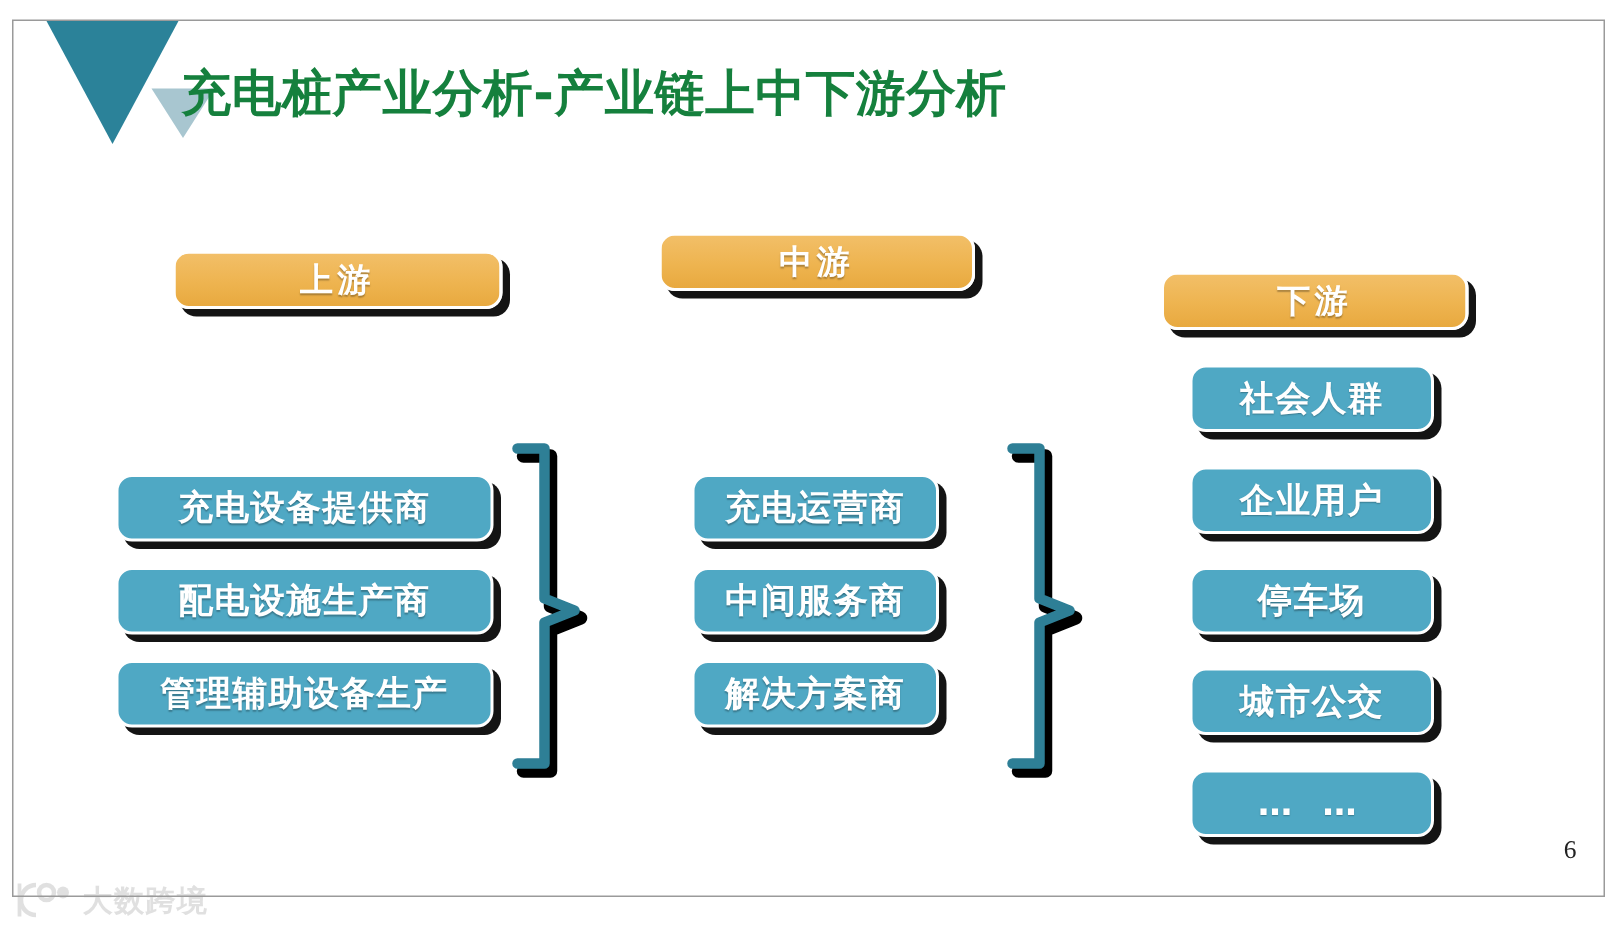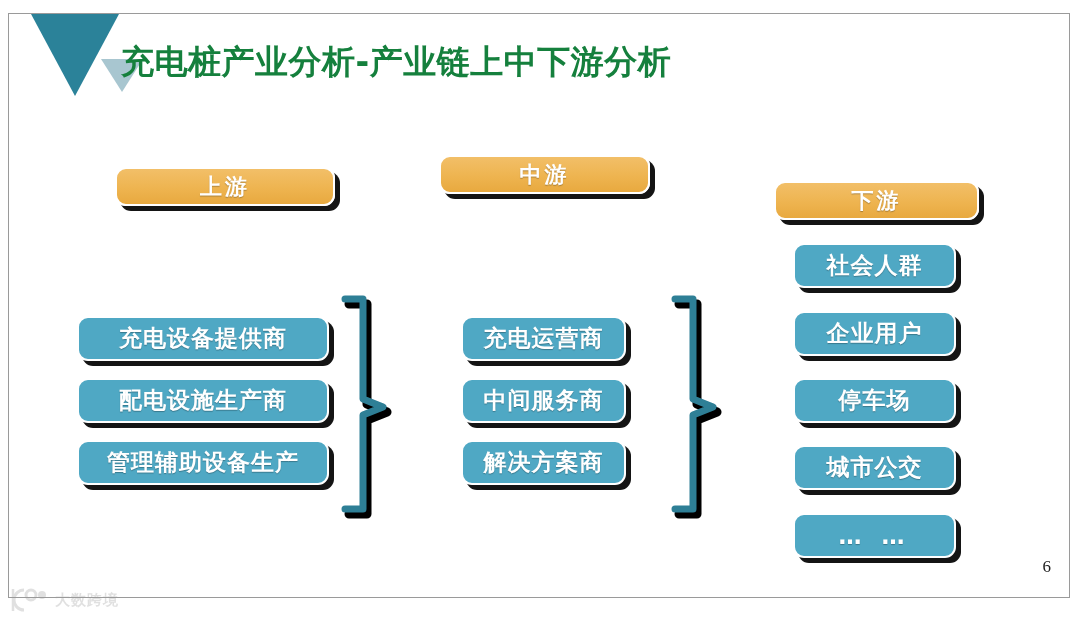--- a/index.html
+++ b/index.html
@@ -135,21 +135,21 @@
     align-items: center;
     gap: 5px;
   }
   #watermark .wm-mark {
     width: 40px;
     height: 26px;
     position: relative;
     flex: 0 0 auto;
   }
   #watermark .wm-text {
-    font-size: 15px;
+    font-size: 20px;
     font-weight: bold;
     color: #9b9b9b;
     letter-spacing: 1px;
     line-height: 1;
   }
 
   
   #pagenum {
     position: absolute;
     right: 18px;

